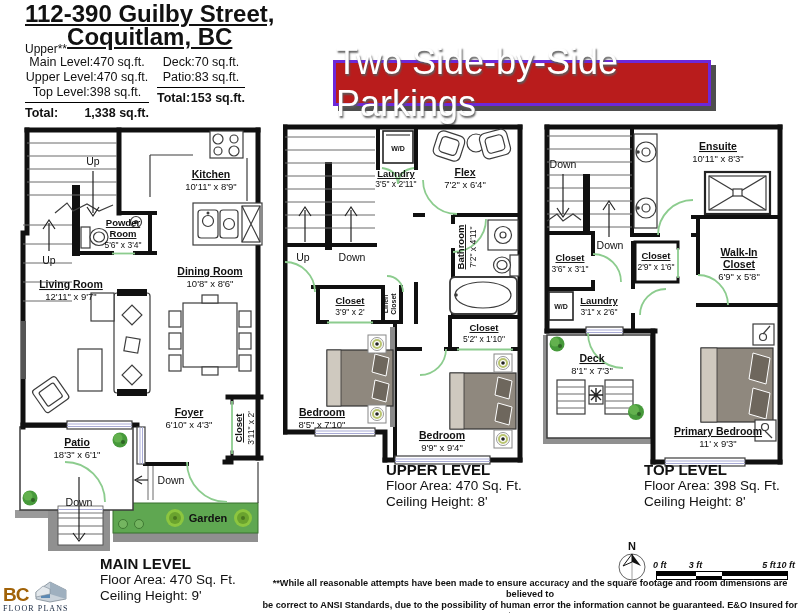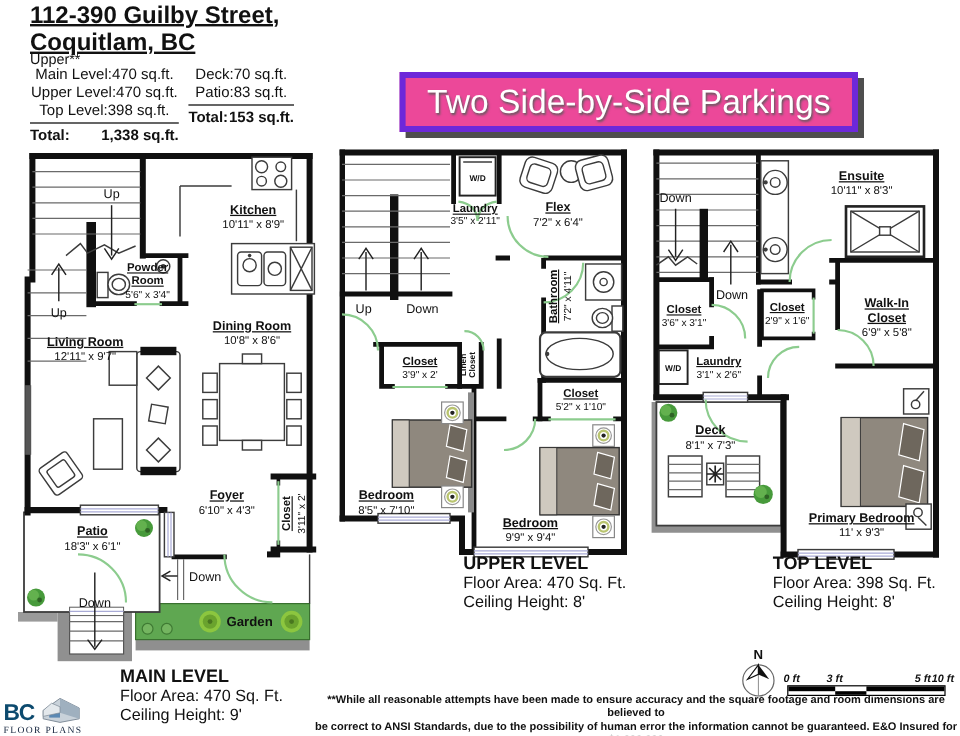--- a/index.html
+++ b/index.html
@@ -1,31 +1,31 @@
 <!DOCTYPE html>
 <html><head>
 <meta charset="utf-8">
 <style>
   html,body{margin:0;padding:0;background:#ffffff;}
   .page{position:relative;width:800px;height:613px;background:#fff;overflow:hidden;
         font-family:"Liberation Sans",sans-serif;color:#111;}
   
-  .addr{position:absolute;left:25px;top:2px;font-size:20px;font-weight:bold;line-height:23px;}
+  .addr{position:absolute;left:25px;top:2px;font-size:24px;font-weight:bold;line-height:23px;text-align:center;}
   .addr span{display:block;text-decoration:underline;}
   .total-note{position:absolute;left:25px;top:42px;font-size:12px;}
   .acol{position:absolute;font-size:12.5px;line-height:15px;}
   .acol-left{left:25px;top:55px;width:124px;}
   .acol-right{left:157px;top:55px;width:88px;}
   .arow{display:flex;justify-content:center;}
   .adivider{border-top:1.6px solid #000;margin-top:2px;}
   .atotal{display:flex;justify-content:space-between;font-weight:bold;padding-top:3px;}
   
-  .banner{position:absolute;left:333px;top:60px;width:372px;height:40px;background:#ec4899;
-          border:5px solid #6d28d9;box-shadow:5px 5px 0 #4e4e4e;display:flex;align-items:center;
-          justify-content:center;font-size:28px;color:#fff;text-shadow:1px 2px 2px #5c5c5c;}
+  .banner{position:absolute;left:333px;top:60px;width:372px;height:40px;background:#b91c1c;
+          border:3px solid #6d28d9;box-shadow:5px 5px 0 #4e4e4e;display:flex;align-items:center;
+          justify-content:center;font-size:36px;color:#fff;text-shadow:1px 2px 2px #5c5c5c;}
   
   .plan{position:absolute;}
   svg text{fill:#111;}
   .rname{font:700 10.5px "Liberation Sans",sans-serif;text-anchor:middle;text-decoration:underline;}
   .rnames{font:700 9.5px "Liberation Sans",sans-serif;text-anchor:middle;text-decoration:underline;}
   .rdims{font:400 9.5px "Liberation Sans",sans-serif;text-anchor:middle;}
   .rdimss{font:400 8.5px "Liberation Sans",sans-serif;text-anchor:middle;}
   .tiny{font:700 7px "Liberation Sans",sans-serif;text-anchor:middle;}
   .dir{font:400 10.5px "Liberation Sans",sans-serif;text-anchor:middle;}
   .wdtxt{font:700 7px "Liberation Sans",sans-serif;text-anchor:middle;}
@@ -49,21 +49,21 @@
   .scale-labels span{position:absolute;top:0;}
   .sl0{left:-3px;} .sl3{left:30%;transform:translateX(-50%);} .sl5{left:50%;transform:translateX(-50%);margin-left:47px;} .sl10{right:-7px;}
   .scale-strip{position:relative;height:7px;border:1px solid #000;background:#fff;}
   .scale-strip div{position:absolute;background:#000;}
   .sgA{left:0;top:0;width:30%;height:3.5px;} .sgB{left:30%;bottom:0;width:20%;height:3.5px;} .sgC{left:50%;top:0;width:50%;height:3.5px;}
   .disclaimer{position:absolute;left:262px;top:578px;width:536px;font-size:9.2px;font-weight:bold;
               line-height:11px;text-align:center;}
   
   .logo{position:absolute;left:3px;top:579px;}
   .logo-row{display:flex;align-items:flex-end;}
-  .logo-bc{font-size:19px;font-weight:800;color:#0c4a6e;letter-spacing:-1px;line-height:17px;}
+  .logo-bc{font-size:19px;font-weight:800;color:#a16207;letter-spacing:-1px;line-height:17px;}
   .logo-name{font-family:"Liberation Serif",serif;font-size:8px;letter-spacing:1.1px;color:#15253e;margin-top:1px;}
 </style>
 </head>
 <body>
 
 <div class="page">
 
   <div class="addr">
     <span>112-390 Guilby Street,</span>
     <span>Coquitlam, BC</span>

